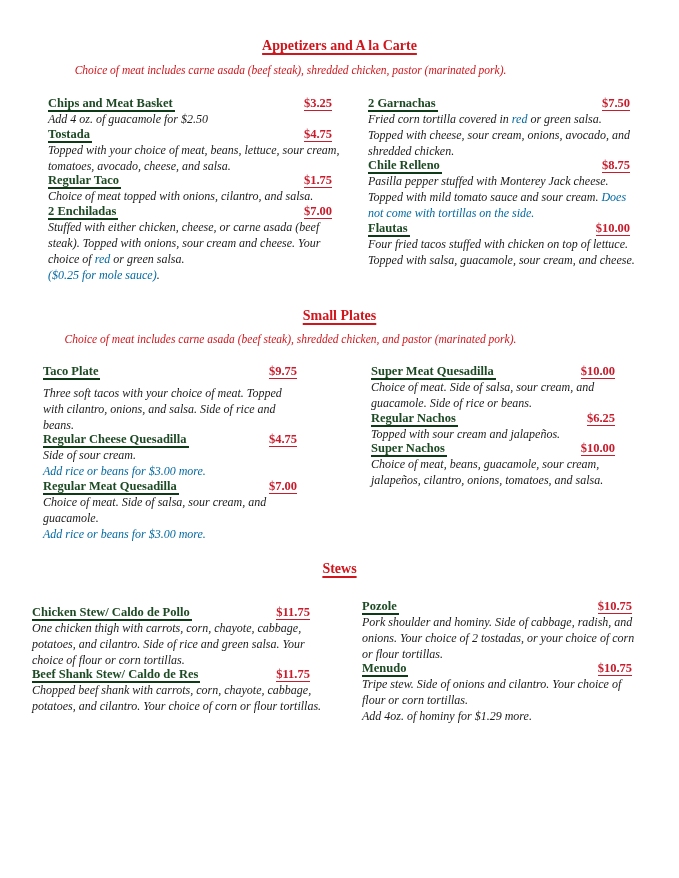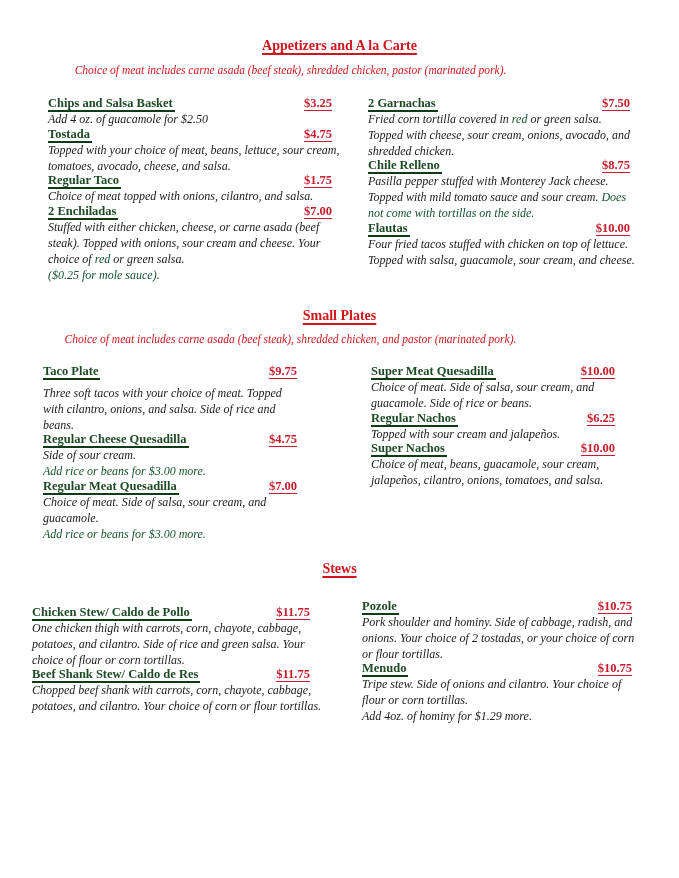--- a/index.html
+++ b/index.html
@@ -32,32 +32,32 @@
       position: absolute; left: 0; top: 0; color: #1d4a24;
       border-bottom: 2.5px solid #0f3a17; padding-right: 2px; line-height: 13px;
     }
     .item-price {
       position: absolute; top: 0; color: #c81c2c;
       border-bottom: 1.5px solid #c81c2c; line-height: 13px;
     }
     .item-desc {
       font-size: 12px; font-style: italic; line-height: 15.8px; color: #1a1a1a;
     }
-    .red { color: #14532d; }
+    .red { color: #0369a1; }
   </style>
 </head>
 <body>
 
 <div>
   <div class="section-title" style="top:38px;"><span>Appetizers and A la Carte</span></div>
   <div class="section-sub" style="top:64px;">Choice of meat includes carne asada (beef steak), shredded chicken, pastor (marinated pork).</div>
   <div class="col" style="left:48px; top:97px; width:300px;">
       <div class="item">
         <div class="item-head">
-          <span class="item-name">Chips and Salsa Basket</span>
+          <span class="item-name">Chips and Meat Basket</span>
           <span class="item-price" style="right: 16px;">$3.25</span>
         </div>
         <div class="item-desc"><span>Add 4 oz. of guacamole for $2.50</span></div>
       </div>
       <div class="item">
         <div class="item-head">
           <span class="item-name">Tostada</span>
           <span class="item-price" style="right: 16px;">$4.75</span>
         </div>
         <div class="item-desc"><span>Topped with your choice of meat, beans, lettuce, sour cream, tomatoes, avocado, cheese, and salsa.</span></div>

